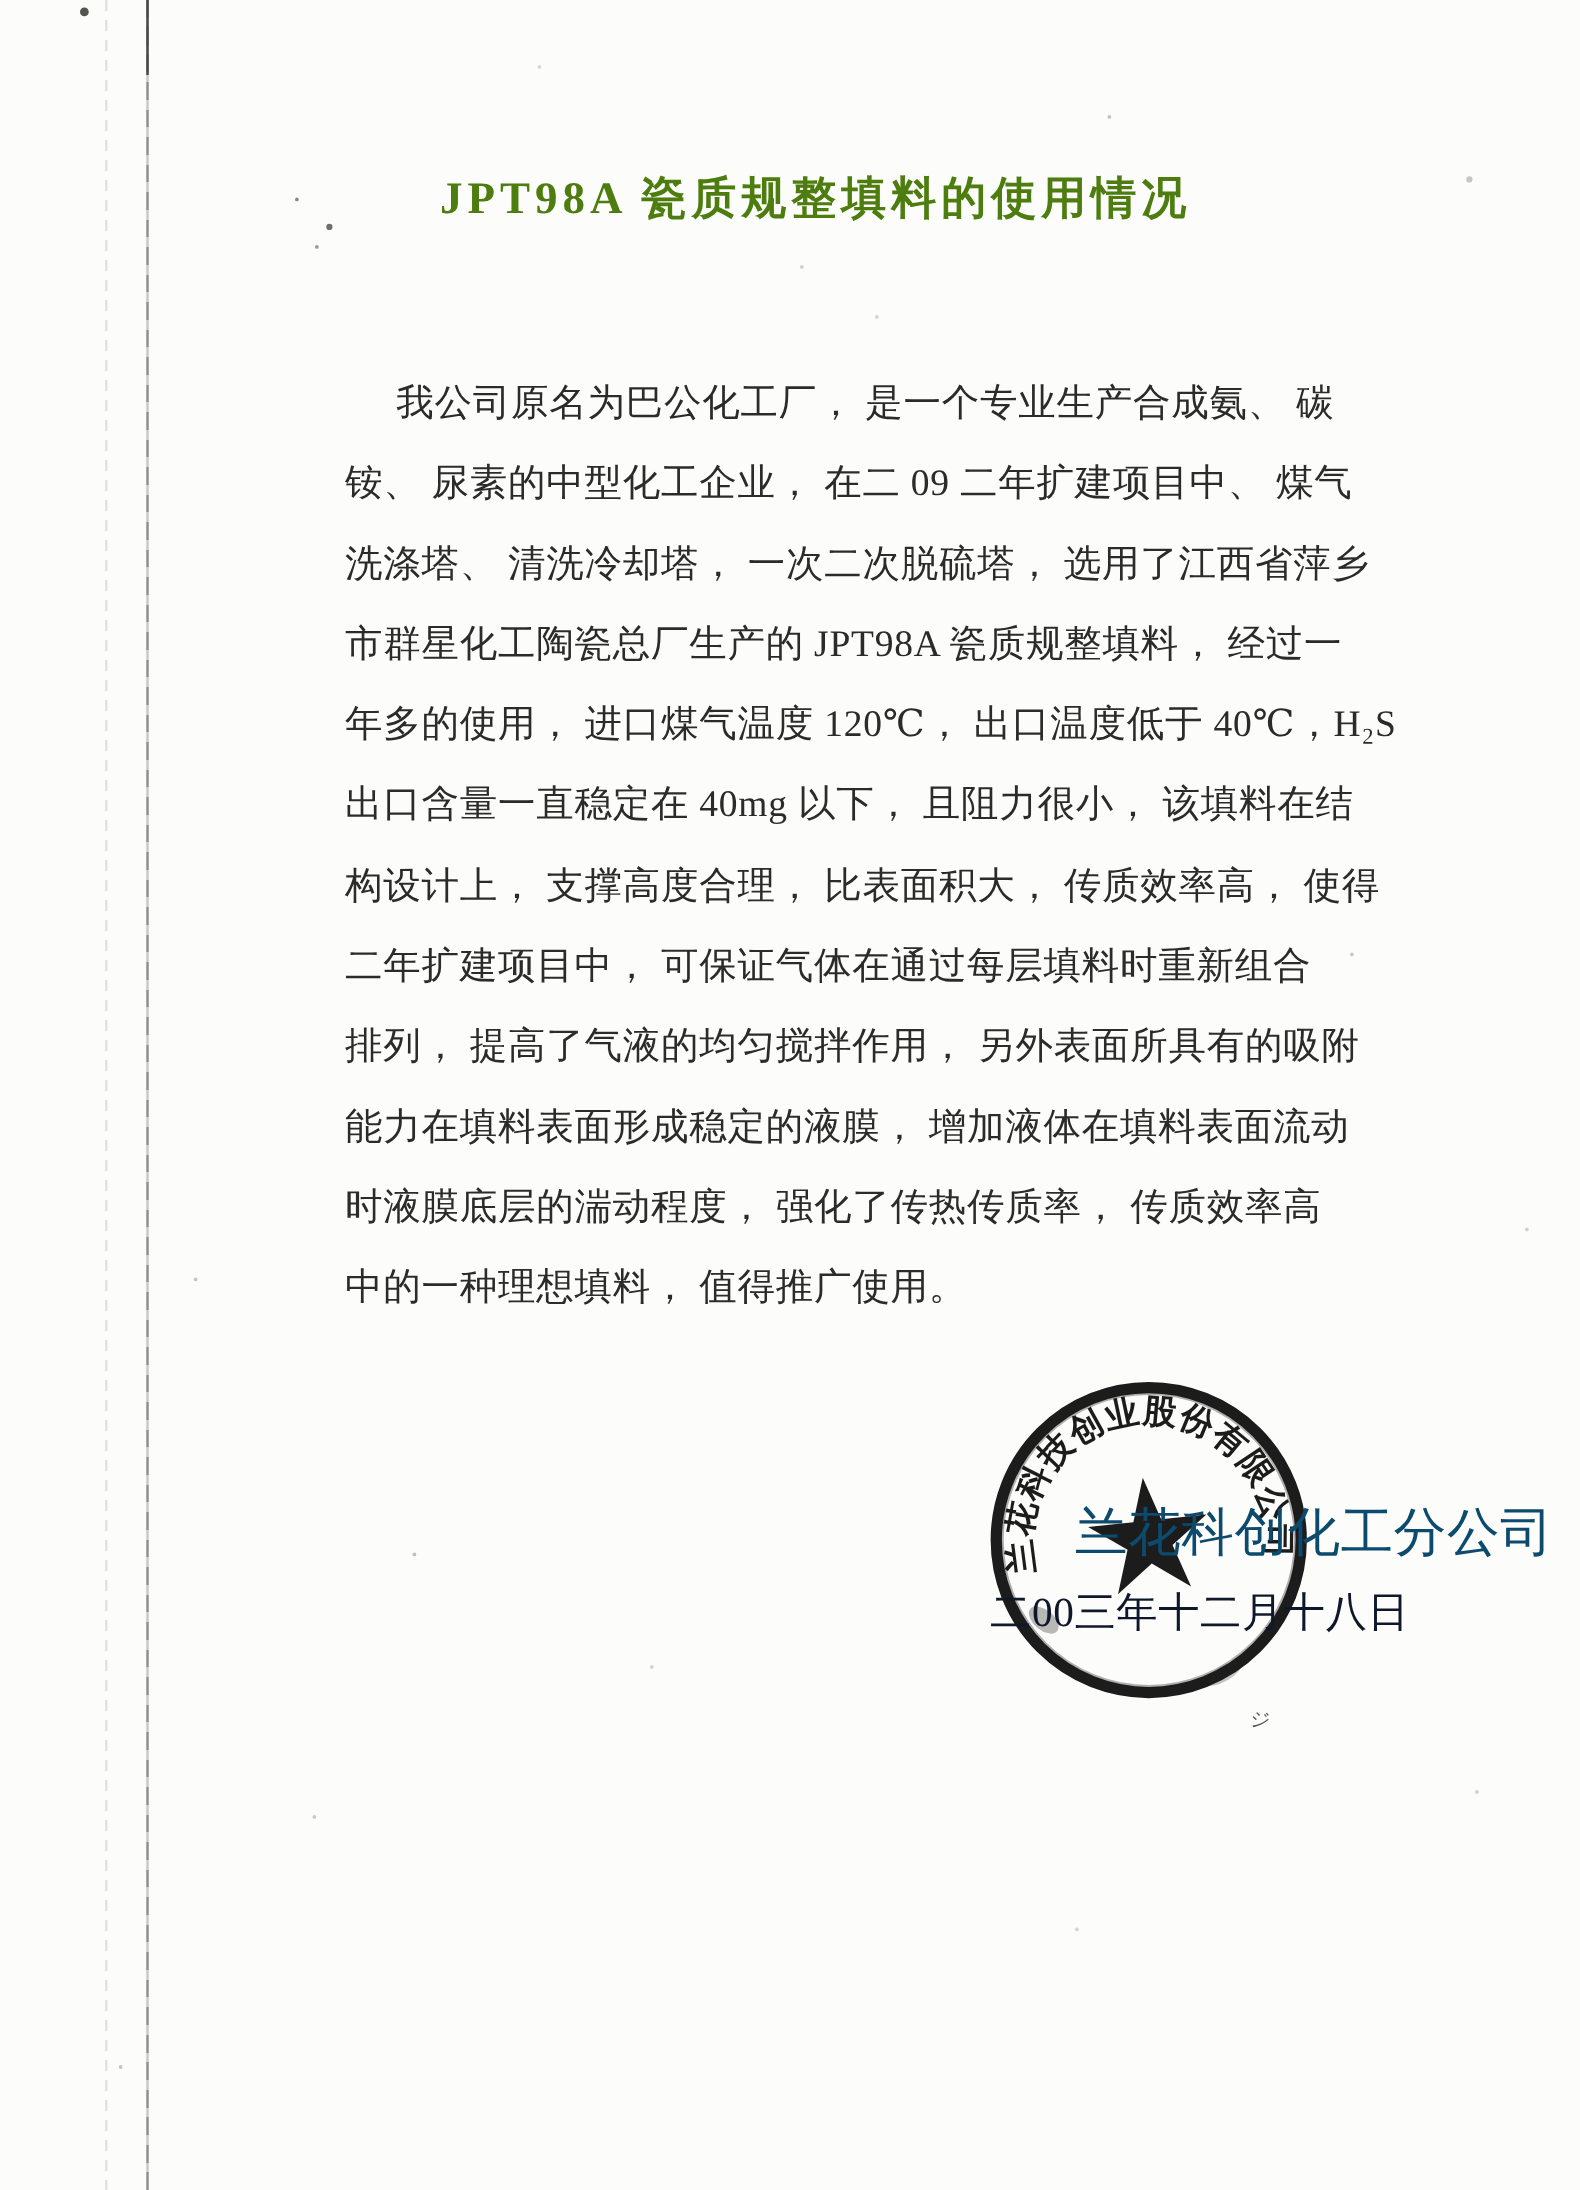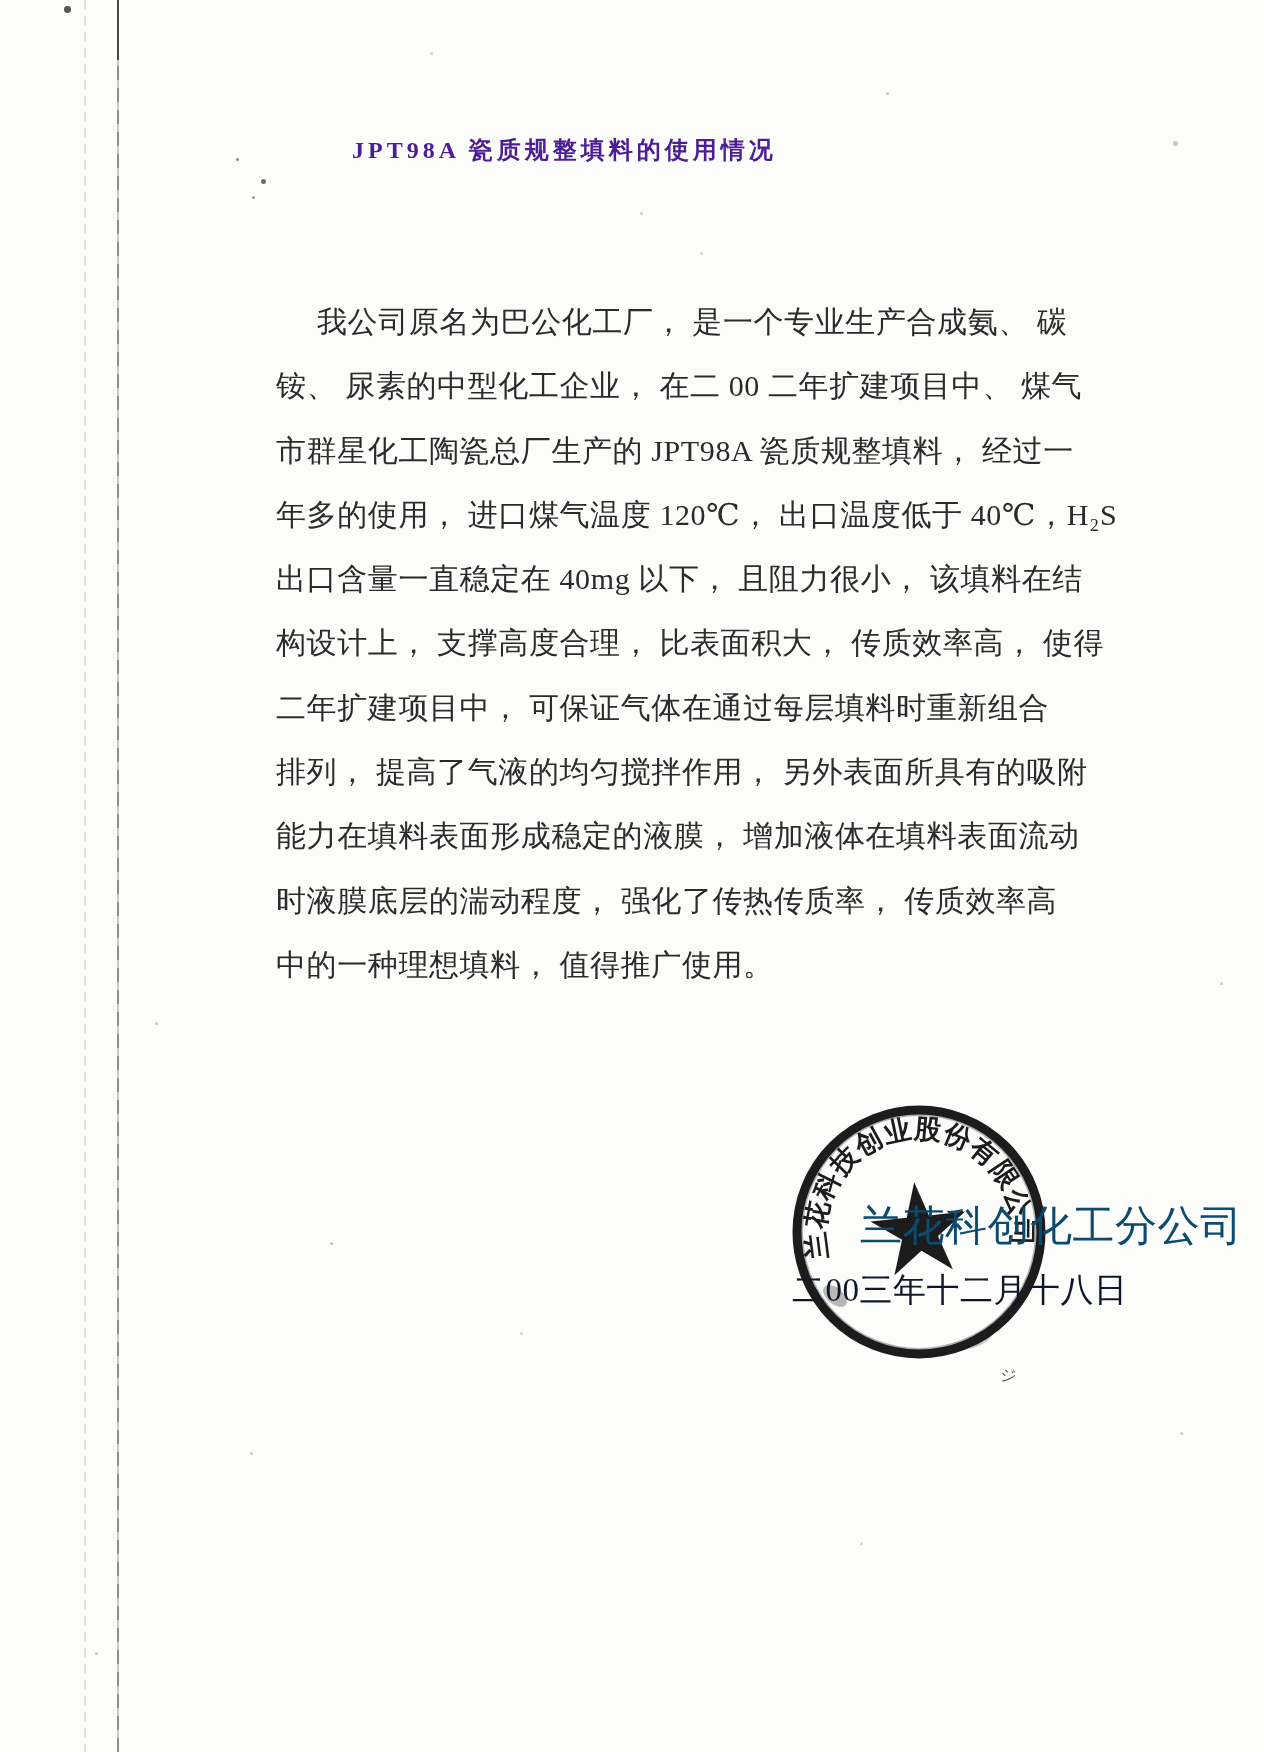--- a/index.html
+++ b/index.html
@@ -44,22 +44,22 @@
       250px 1452px 0 0 #c8c8c4,
       1180px 1432px 0 0 #cfcfcb,
       860px 1542px 0 0 #d5d5d1,
       95px 1652px 0 0 #c2c2be,
       430px 52px 0 0 #d6d6d2,
       1220px 982px 0 0 #d0d0cc,
       66px 8px 0 2px #55544f;
   }
   .title{
     position:absolute;left:352px;top:134px;
-    font-size:24px;font-weight:700;letter-spacing:4px;
-    color:#4c1d95;white-space:nowrap;font-family:Liberation Serif, serif;
+    font-size:36px;font-weight:700;letter-spacing:4px;
+    color:#4d7c0f;white-space:nowrap;font-family:Liberation Serif, serif;
   }
   .body-block{
     position:absolute;left:276px;top:292px;width:760px;
   }
   .body-line{
     height:64.3px;font-size:30px;letter-spacing:.6px;
     white-space:nowrap;color:#2b2b2b;
   }
   .body-line.indent{ padding-left:41px;margin-top:10px; }
   .sig-company{
@@ -84,21 +84,22 @@
 <div class="page">
 
   <div class="scanline-a"></div>
   <div class="scanline-b"></div>
   <div class="noise"></div>
 
   <div class="title">JPT98A 瓷质规整填料的使用情况</div>
 
   <div class="body-block">
     <div class="body-line indent">我公司原名为巴公化工厂， 是一个专业生产合成氨、 碳</div>
-    <div class="body-line">铵、 尿素的中型化工企业， 在二 00 二年扩建项目中、 煤气</div>
+    <div class="body-line">铵、 尿素的中型化工企业， 在二 09 二年扩建项目中、 煤气</div>
+    <div class="body-line">洗涤塔、 清洗冷却塔， 一次二次脱硫塔， 选用了江西省萍乡</div>
     <div class="body-line">市群星化工陶瓷总厂生产的 JPT98A 瓷质规整填料， 经过一</div>
     <div class="body-line">年多的使用， 进口煤气温度 120℃， 出口温度低于 40℃，H₂S</div>
     <div class="body-line">出口含量一直稳定在 40mg 以下， 且阻力很小， 该填料在结</div>
     <div class="body-line">构设计上， 支撑高度合理， 比表面积大， 传质效率高， 使得</div>
     <div class="body-line">二年扩建项目中， 可保证气体在通过每层填料时重新组合</div>
     <div class="body-line">排列， 提高了气液的均匀搅拌作用， 另外表面所具有的吸附</div>
     <div class="body-line">能力在填料表面形成稳定的液膜， 增加液体在填料表面流动</div>
     <div class="body-line">时液膜底层的湍动程度， 强化了传热传质率， 传质效率高</div>
     <div class="body-line">中的一种理想填料， 值得推广使用。</div>
   </div>

